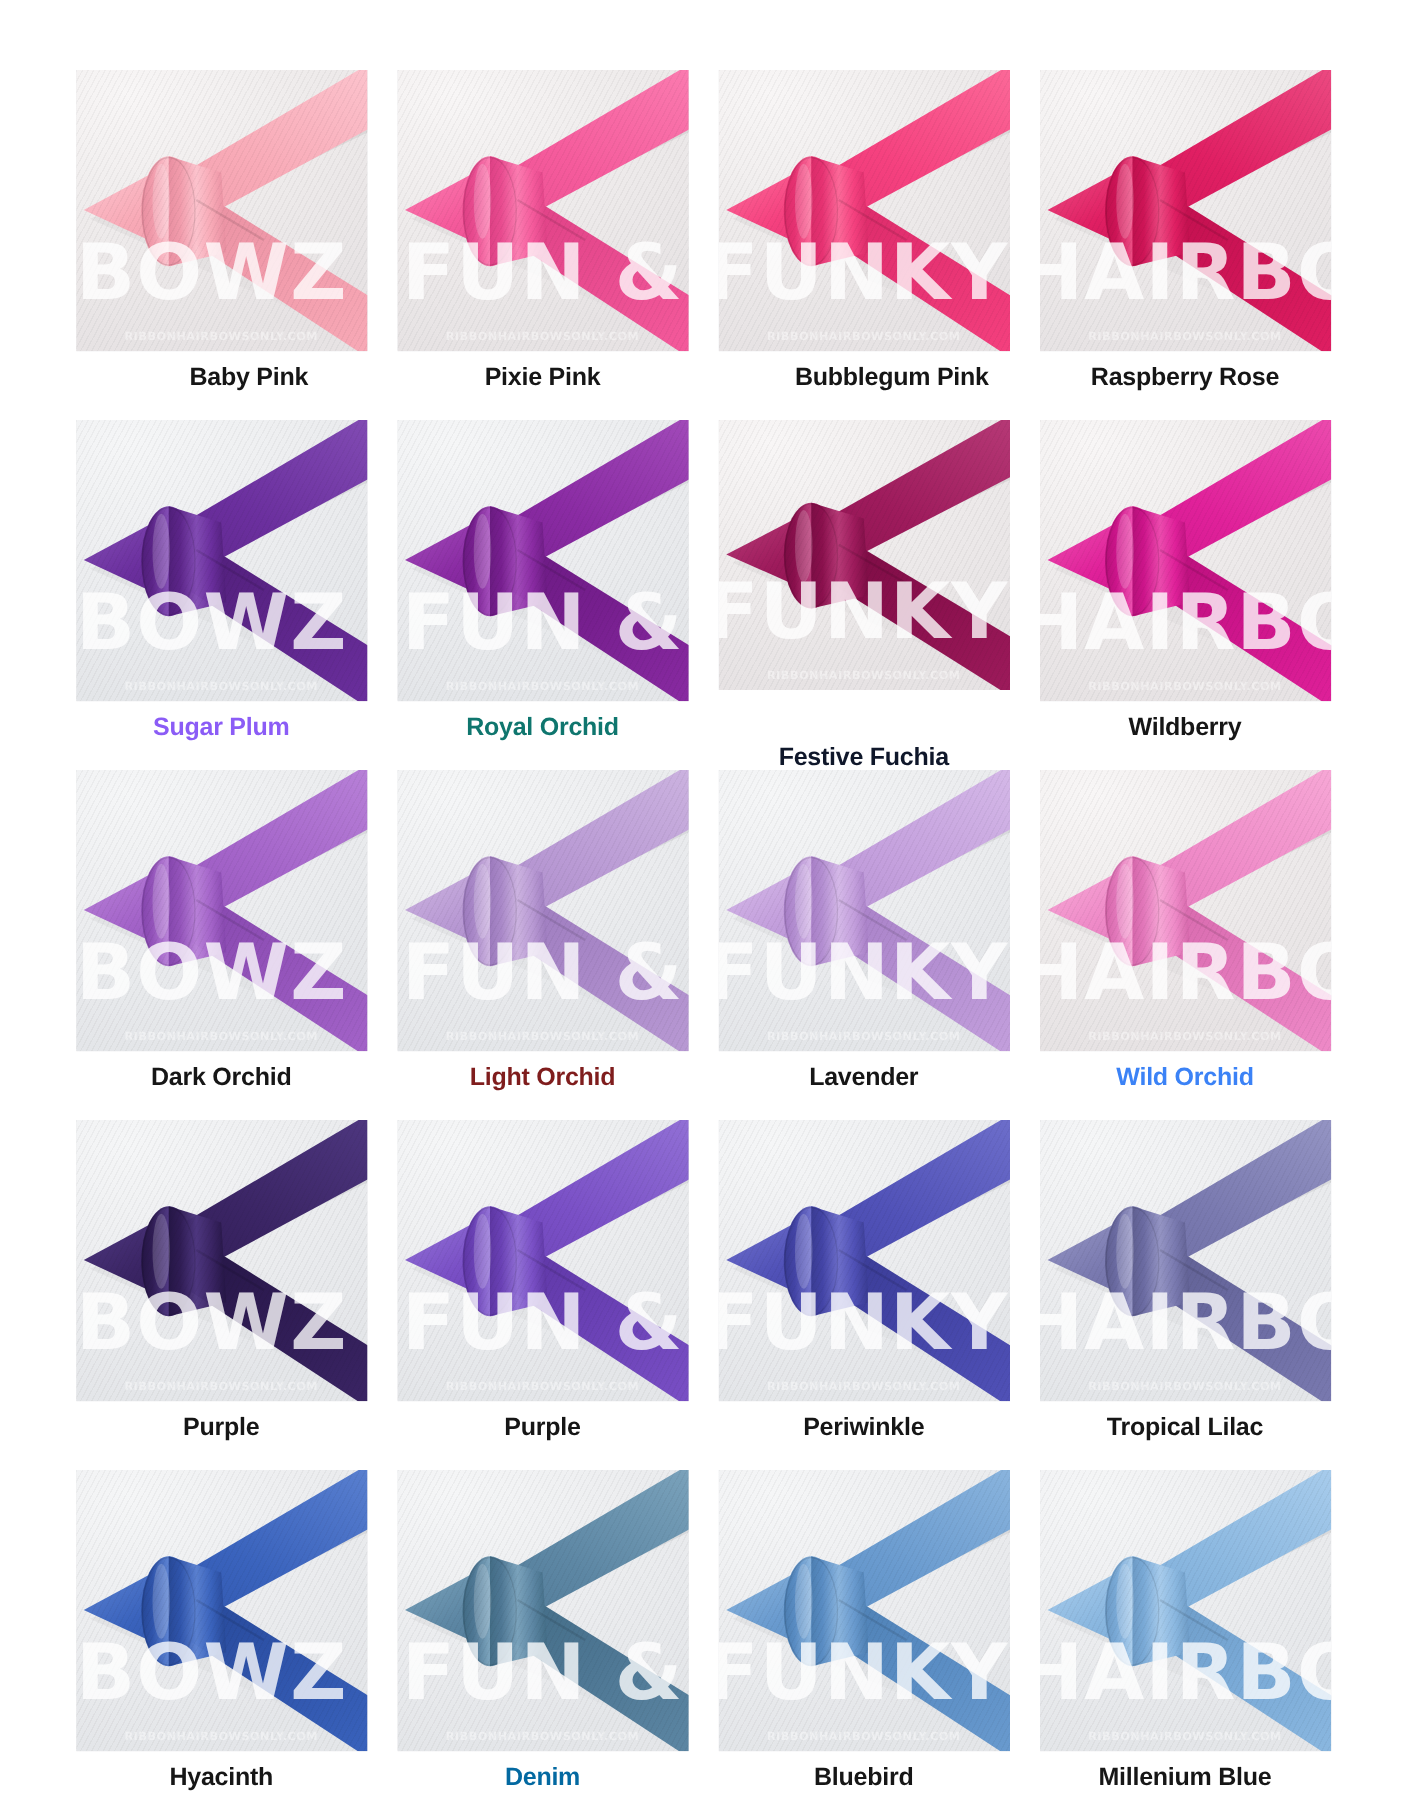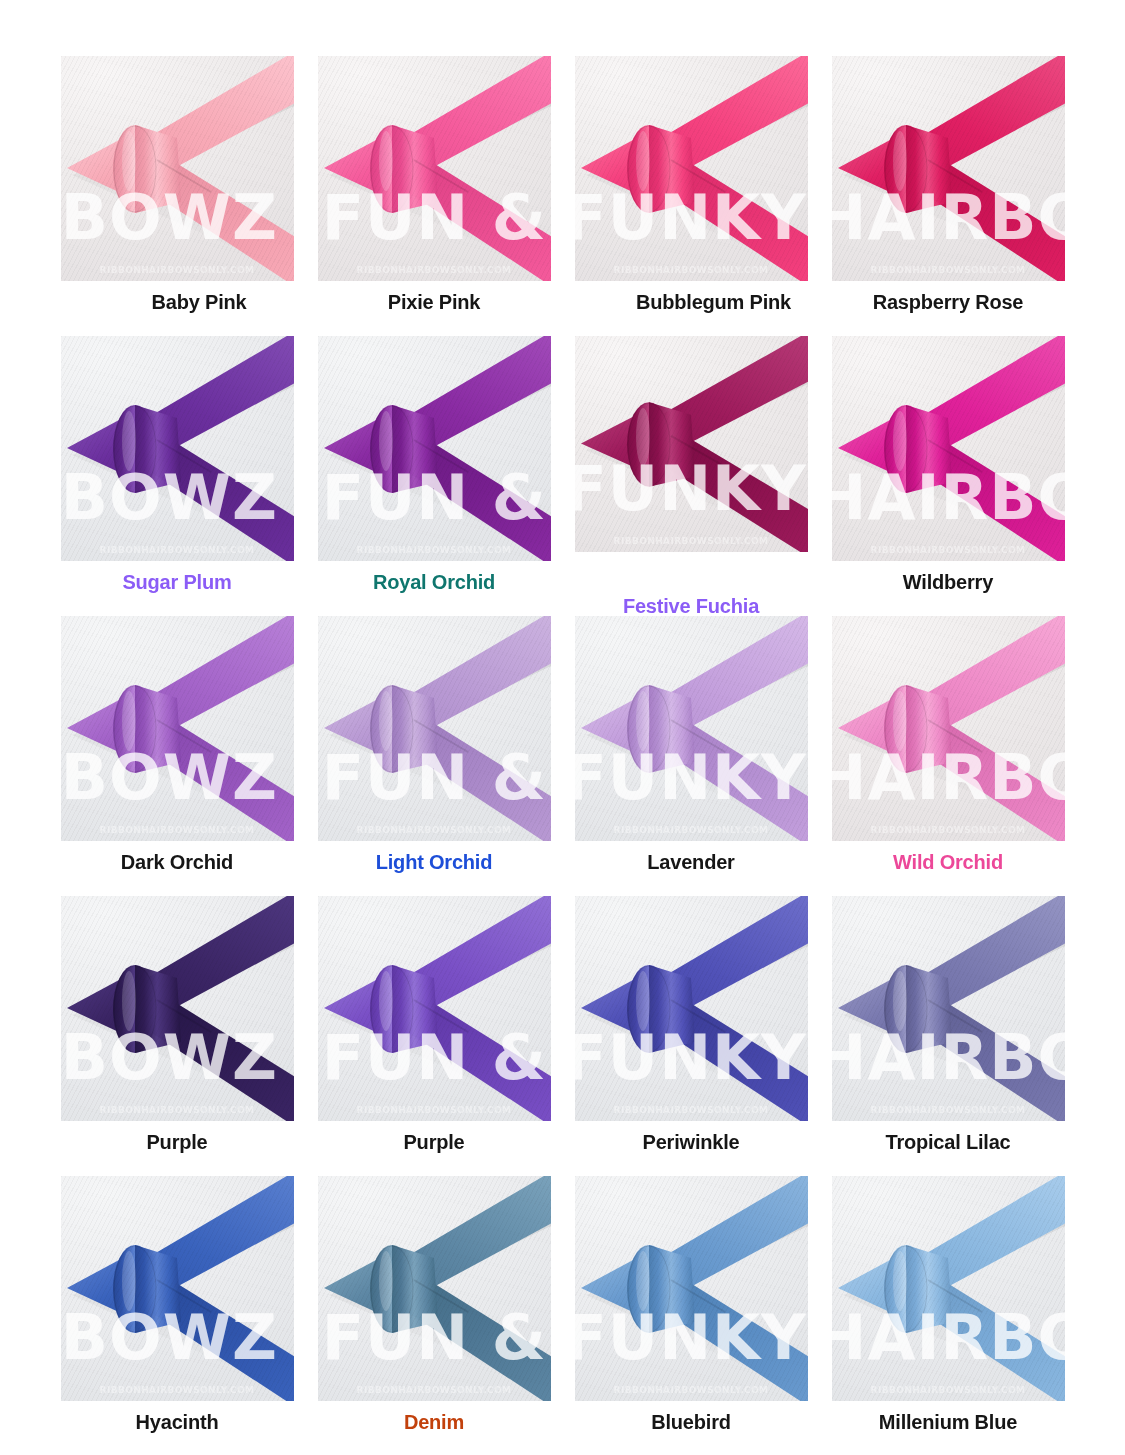--- a/index.html
+++ b/index.html
@@ -562,21 +562,21 @@
     <path d="M96,104 L150,136" stroke="rgba(0,0,0,.10)" stroke-width="2" fill="none"></path>
   </g>
 </svg>
           </div>
           <div class="ribs" style="background: repeating-linear-gradient(118deg, rgba(0, 0, 0, 0.11) 0px, rgba(0, 0, 0, 0.11) 1px, rgba(255, 255, 255, 0.1) 1px, rgba(255, 255, 255, 0.1) 4px);"></div>
           <div class="wm">
             <div class="wm-inner" style="left: -520px;">iBOWZ FUN &amp; FUNKY HAIRBOWS</div>
           </div>
           <div class="wm-sub">RIBBONHAIRBOWSONLY.COM</div>
         </div>
-        <div class="label" style="color: #8b5cf6; margin-top: 44px;">Festive Fuchia</div>
+        <div class="label" style="color: #0f172a; margin-top: 44px;">Festive Fuchia</div>
       </div>
       <div class="cell">
         <div class="swatch">
           <div class="bg bg-warm"></div>
           <div class="ribbon">
 <svg viewBox="0 0 233 225" preserveAspectRatio="none" xmlns="http://www.w3.org/2000/svg">
   <defs>
     <linearGradient id="up_g7" x1="0" y1="1" x2="1" y2="0">
       <stop offset="0" stop-color="#cc148a"></stop>
       <stop offset=".45" stop-color="#e0219a"></stop>
@@ -757,21 +757,21 @@
     <path d="M96,104 L150,136" stroke="rgba(0,0,0,.10)" stroke-width="2" fill="none"></path>
   </g>
 </svg>
           </div>
           <div class="ribs" style="background: repeating-linear-gradient(118deg, rgba(0, 0, 0, 0.11) 0px, rgba(0, 0, 0, 0.11) 1px, rgba(255, 255, 255, 0.1) 1px, rgba(255, 255, 255, 0.1) 4px);"></div>
           <div class="wm">
             <div class="wm-inner" style="left: -258px;">iBOWZ FUN &amp; FUNKY HAIRBOWS</div>
           </div>
           <div class="wm-sub">RIBBONHAIRBOWSONLY.COM</div>
         </div>
-        <div class="label" style="color: #1d4ed8;">Light Orchid</div>
+        <div class="label" style="color: #7f1d1d;">Light Orchid</div>
       </div>
       <div class="cell">
         <div class="swatch">
           <div class="bg bg-cool"></div>
           <div class="ribbon">
 <svg viewBox="0 0 233 225" preserveAspectRatio="none" xmlns="http://www.w3.org/2000/svg">
   <defs>
     <linearGradient id="up_g10" x1="0" y1="1" x2="1" y2="0">
       <stop offset="0" stop-color="#b38ed1"></stop>
       <stop offset=".45" stop-color="#c4a0dd"></stop>
@@ -887,21 +887,21 @@
     <path d="M96,104 L150,136" stroke="rgba(0,0,0,.10)" stroke-width="2" fill="none"></path>
   </g>
 </svg>
           </div>
           <div class="ribs" style="background: repeating-linear-gradient(118deg, rgba(0, 0, 0, 0.11) 0px, rgba(0, 0, 0, 0.11) 1px, rgba(255, 255, 255, 0.1) 1px, rgba(255, 255, 255, 0.1) 4px);"></div>
           <div class="wm">
             <div class="wm-inner" style="left: -792px;">iBOWZ FUN &amp; FUNKY HAIRBOWS</div>
           </div>
           <div class="wm-sub">RIBBONHAIRBOWSONLY.COM</div>
         </div>
-        <div class="label" style="color: #ec4899;">Wild Orchid</div>
+        <div class="label" style="color: #3b82f6;">Wild Orchid</div>
       </div>
       <div class="cell">
         <div class="swatch">
           <div class="bg bg-cool"></div>
           <div class="ribbon">
 <svg viewBox="0 0 233 225" preserveAspectRatio="none" xmlns="http://www.w3.org/2000/svg">
   <defs>
     <linearGradient id="up_g12" x1="0" y1="1" x2="1" y2="0">
       <stop offset="0" stop-color="#2f1c54"></stop>
       <stop offset=".45" stop-color="#3b2565"></stop>
@@ -1277,21 +1277,21 @@
     <path d="M96,104 L150,136" stroke="rgba(0,0,0,.10)" stroke-width="2" fill="none"></path>
   </g>
 </svg>
           </div>
           <div class="ribs" style="background: repeating-linear-gradient(118deg, rgba(0, 0, 0, 0.11) 0px, rgba(0, 0, 0, 0.11) 1px, rgba(255, 255, 255, 0.1) 1px, rgba(255, 255, 255, 0.1) 4px);"></div>
           <div class="wm">
             <div class="wm-inner" style="left: -258px;">iBOWZ FUN &amp; FUNKY HAIRBOWS</div>
           </div>
           <div class="wm-sub">RIBBONHAIRBOWSONLY.COM</div>
         </div>
-        <div class="label" style="color: #c2410c;">Denim</div>
+        <div class="label" style="color: #0369a1;">Denim</div>
       </div>
       <div class="cell">
         <div class="swatch">
           <div class="bg bg-cool"></div>
           <div class="ribbon">
 <svg viewBox="0 0 233 225" preserveAspectRatio="none" xmlns="http://www.w3.org/2000/svg">
   <defs>
     <linearGradient id="up_g18" x1="0" y1="1" x2="1" y2="0">
       <stop offset="0" stop-color="#598cc3"></stop>
       <stop offset=".45" stop-color="#6a9bcf"></stop>

